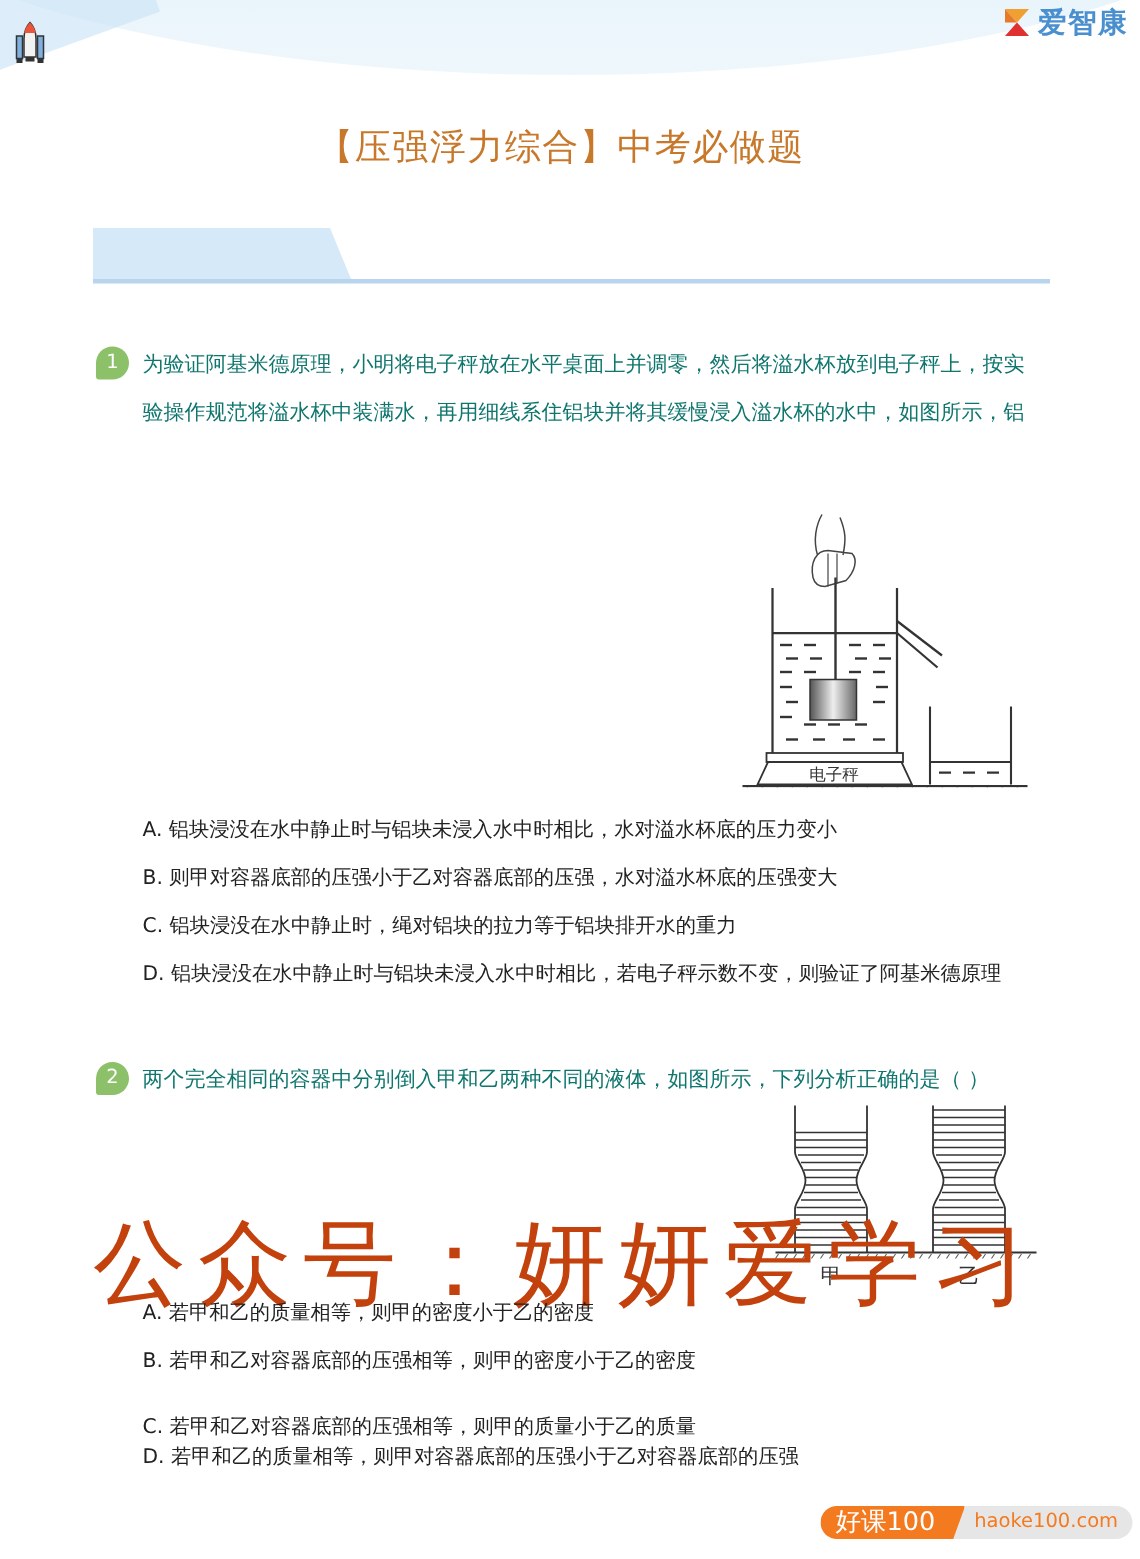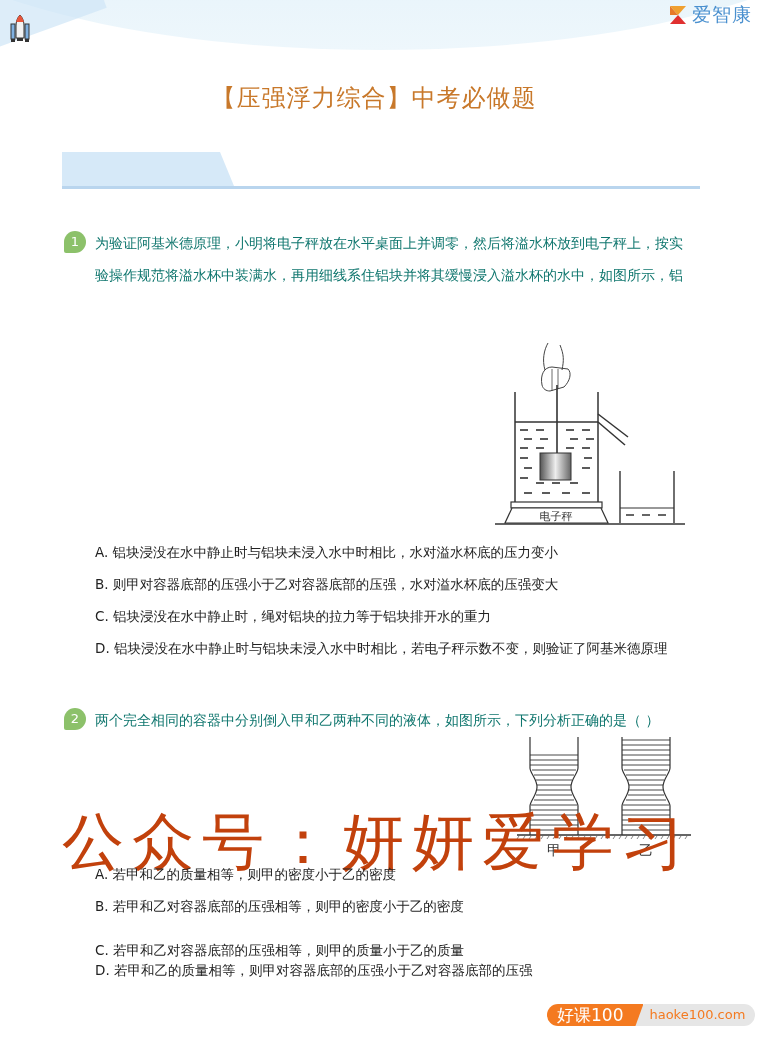--- a/index.html
+++ b/index.html
@@ -18,21 +18,21 @@
     border-radius:50%;
     background:linear-gradient(180deg,#d8ecf8 0%,#e6f3fa 70%,#eef7fc 100%);
   }
   .header-band .streak {
     position:absolute; left:-20px; top:-30px; width:120px; height:60px;
     background:#cfe6f6; transform:rotate(-20deg); opacity:.7;
   }
   .rocket { position:absolute; left:8px; top:14px; width:24px; height:30px; }
   .brand { position:absolute; right:8px; top:4px; height:22px; display:flex; align-items:center; gap:4px; }
   .brand-mark { width:20px; height:20px; }
-  .brand-text { font-size:19px; font-weight:normal; color:#4a90cf; letter-spacing:1px; font-family:"DejaVu Sans",sans-serif; }
+  .brand-text { font-size:19px; font-weight:bold; color:#4a90cf; letter-spacing:1px; font-family:"DejaVu Sans",sans-serif; }
 
   .page-title {
     position:absolute; left:0; top:82px; width:748px; text-align:center;
     font-size:24px; color:#c8782a; letter-spacing:1px;
   }
 
   .section-header { position:absolute; left:62px; top:152px; width:638px; height:36px; }
   .section-header .tab {
     position:absolute; left:0; top:0; height:34px; width:172px;
     background:#d6e9f8;

